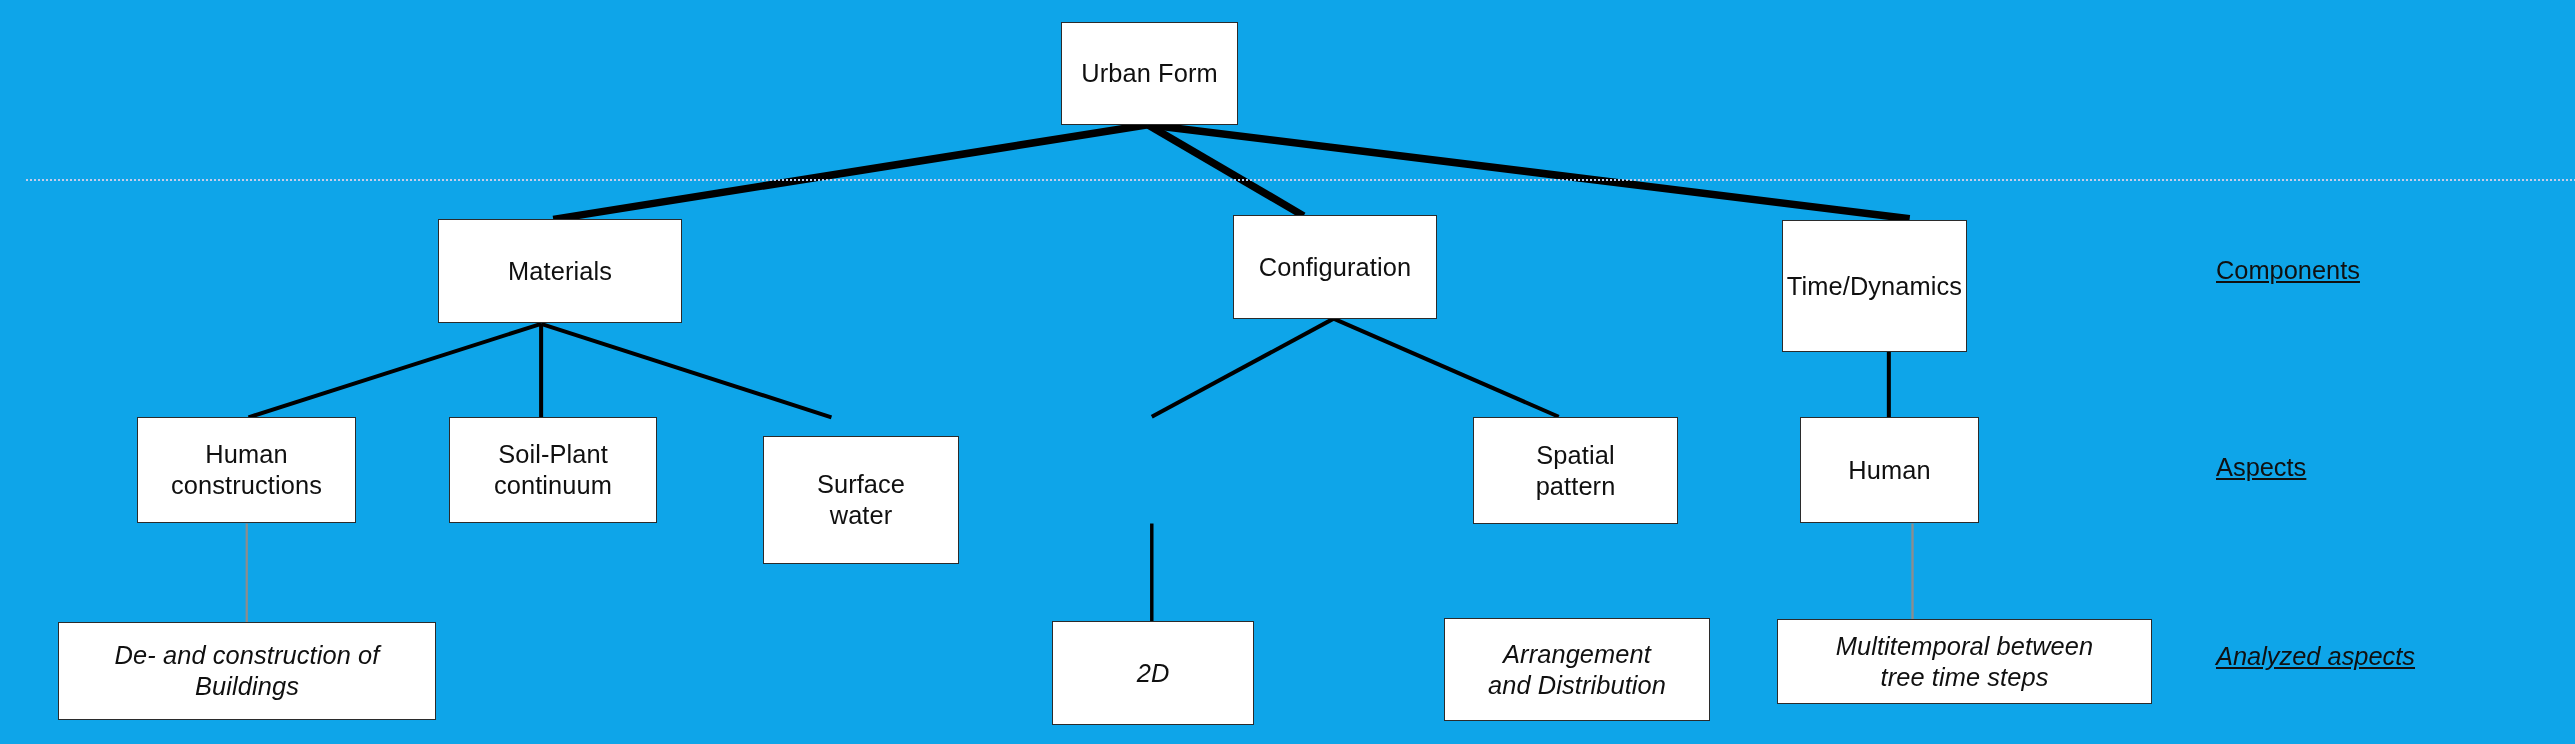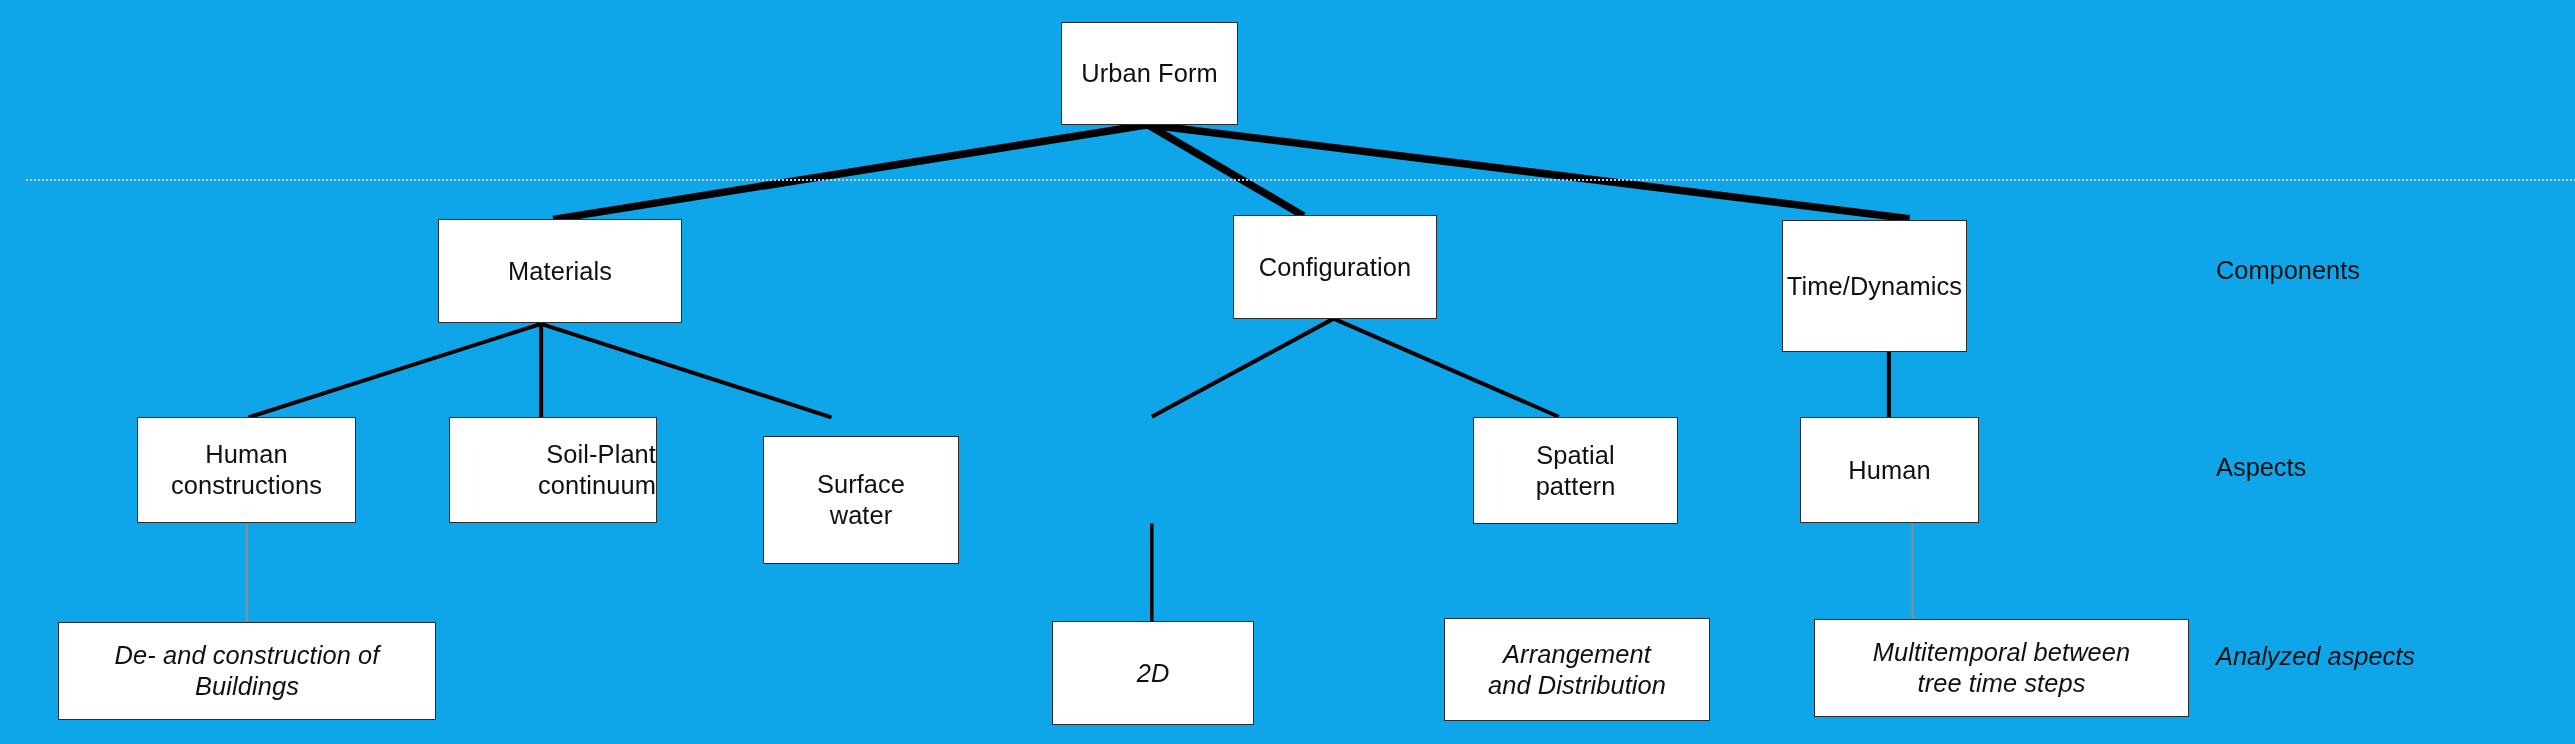--- a/index.html
+++ b/index.html
@@ -51,20 +51,21 @@
   .lvl-analyzed .node-label {
     font-size: 25.4px;
     font-style: italic;
   }
   .row-caption {
     position: absolute;
     color: #101010;
     font-size: 25.4px;
     white-space: nowrap;
     z-index: 5;
+    text-decoration: underline;
   }
   .row-caption.italic-caption {
     font-style: italic;
   }
   .dotted-guide {
     position: absolute;
     border-top: 2.3px dotted #c3cdeb;
     z-index: 1;
   }
 </style>
@@ -113,21 +114,21 @@
 
   <div class="row-caption" style="left:2216px; top:256px;">
     <span>Components</span>
   </div>
 
   <div class="node-box lvl-aspect" style="left:137px; top:417px; width:219px; height:106px;">
     <span class="node-label">Human
 constructions</span>
   </div>
 
-  <div class="node-box lvl-aspect" style="left:449px; top:417px; width:208px; height:106px;text-align:right;">
+  <div class="node-box lvl-aspect" style="left:449px; top:417px; width:208px; height:106px;">
     <span class="node-label">Soil-Plant
 continuum</span>
   </div>
 
   <div class="node-box lvl-aspect" style="left:763px; top:436px; width:196px; height:128px;">
     <span class="node-label">Surface
 water</span>
   </div>
 
 
@@ -151,21 +152,21 @@
 
   <div class="node-box lvl-analyzed" style="left:1052px; top:621px; width:202px; height:104px;">
     <span class="node-label">2D</span>
   </div>
 
   <div class="node-box lvl-analyzed" style="left:1444px; top:618px; width:266px; height:103px;">
     <span class="node-label">Arrangement
 and Distribution</span>
   </div>
 
-  <div class="node-box lvl-analyzed" style="left:1814px; top:619px; width:375px; height:98px;justify-content:center;">
+  <div class="node-box lvl-analyzed" style="left:1777px; top:619px; width:375px; height:85px;justify-content:center;">
     <span class="node-label">Multitemporal between
 tree time steps</span>
   </div>
 
   <div class="row-caption italic-caption" style="left:2216px; top:642px;">
     <span>Analyzed aspects</span>
   </div>
 
 </div>
 

